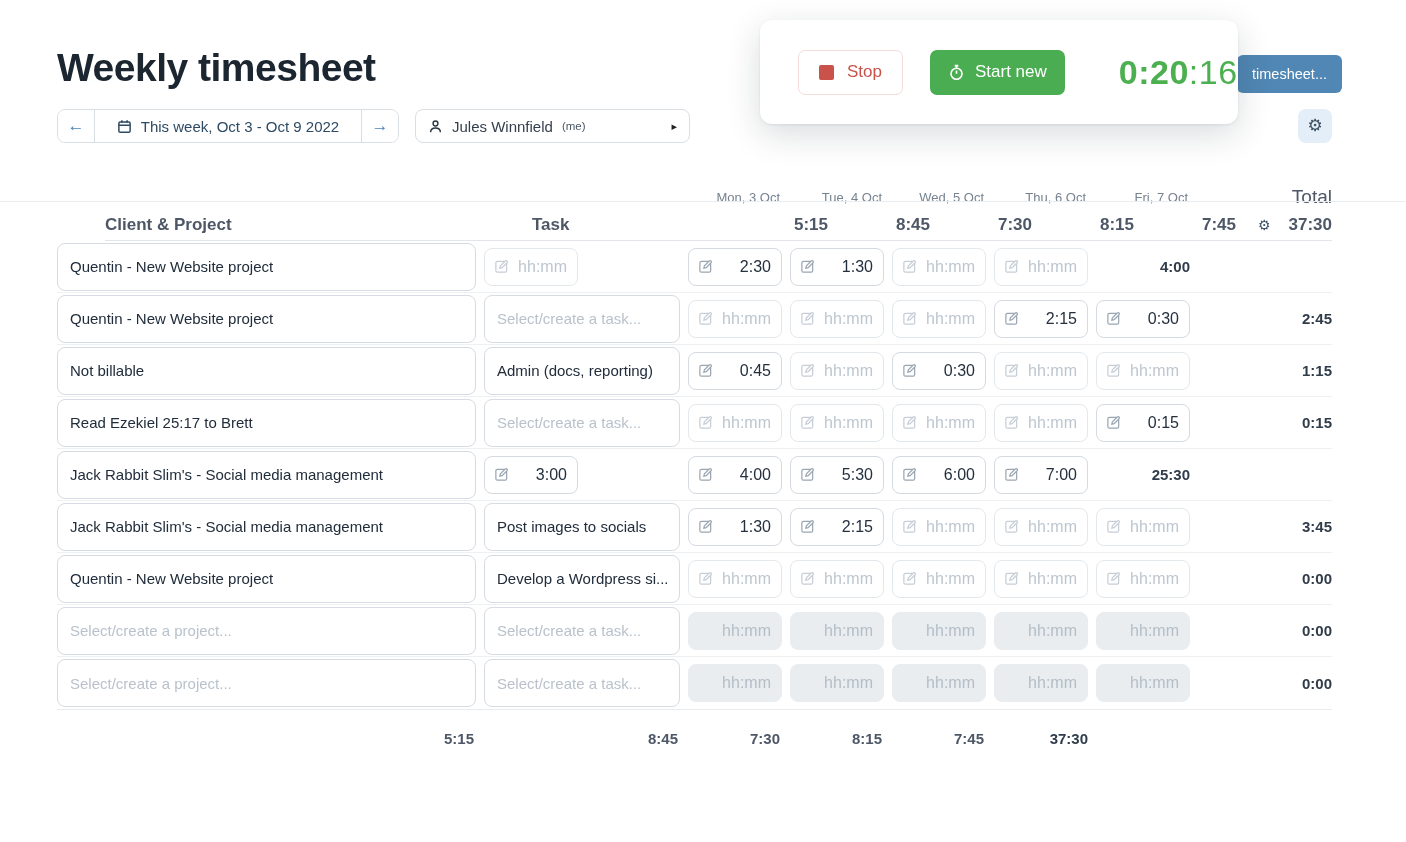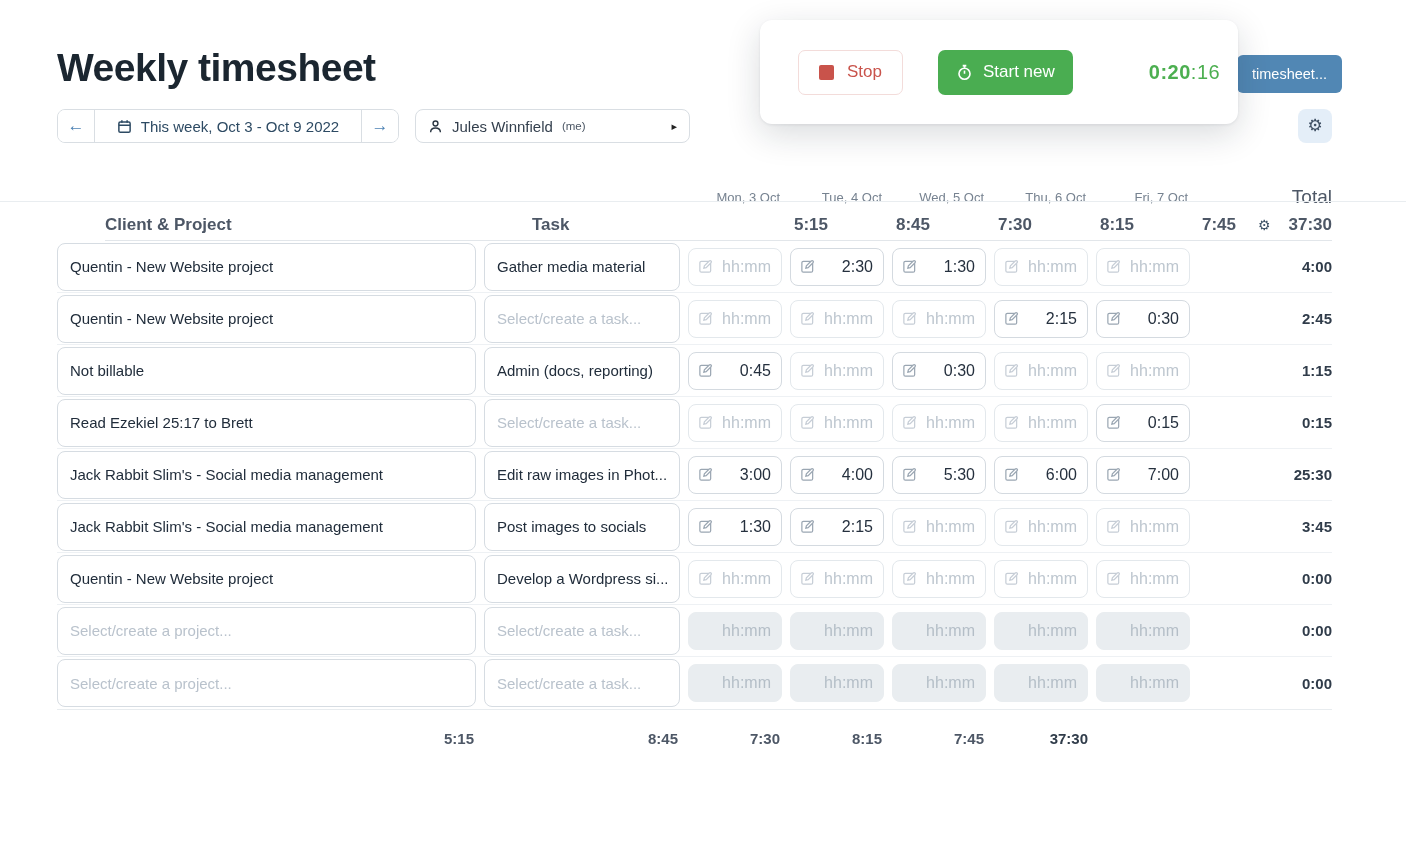--- a/index.html
+++ b/index.html
@@ -63,22 +63,22 @@
   .tfoot { border-top: 1px solid #e8ecef; padding-top: 17px; height: 52px; align-items: start; }
   .foot-links { grid-column: 1 / 3; display: flex; align-items: center; gap: 46px; padding-top: 2px; }
   .foot-link { display: flex; align-items: center; gap: 9px; color: #4285c8; font-size: 15px; background: none; border: none; cursor: pointer; font-family: inherit; }
   .foot-total { text-align: right; padding-right: 2px; font-size: 15px; font-weight: 600; color: #4d5766; padding-top: 3px; }
   .foot-week-total { text-align: right; font-size: 15px; font-weight: 600; color: #303c4a; padding-top: 3px; }
 
   
   .timer-panel { position: absolute; left: 760px; top: 20px; width: 478px; height: 104px; background: #fff; border-radius: 12px; box-shadow: 0 10px 34px rgba(20,30,45,0.16), 0 1px 3px rgba(20,30,45,0.08); z-index: 5; display: flex; align-items: center; padding-left: 38px; gap: 12px; }
   .stop-button { height: 45px; padding: 0 20px; background: #fff; border: 1px solid #f3dcda; border-radius: 7px; display: flex; align-items: center; gap: 13px; color: #c9534b; font-size: 17px; cursor: pointer; font-family: inherit; }
   .stop-square { width: 15px; height: 15px; background: #c9534b; border-radius: 2px; }
-  .start-button { margin-left: 23px; height: 45px; padding: 0 18px; background: #4aad51; border: none; border-radius: 7px; display: flex; align-items: center; gap: 10px; color: #fff; font-size: 17px; cursor: pointer; font-family: inherit; }
-  .timer-display { margin-left: 64px; font-size: 20px; color: #4caf50; letter-spacing: 0.5px; }
+  .start-button { margin-left: 15px; height: 45px; padding: 0 18px; background: #4aad51; border: none; border-radius: 7px; display: flex; align-items: center; gap: 10px; color: #fff; font-size: 17px; cursor: pointer; font-family: inherit; }
+  .timer-display { margin-left: 42px; font-size: 34px; color: #4caf50; letter-spacing: 0.5px; }
   .timer-hm { font-weight: 700; }
   .timer-sec { font-weight: 400; }
 
   .partial-blue-button { position: absolute; top: 55px; right: 64px; width: 105px; height: 38px; background: #5187b4; color: #fff; border: none; border-radius: 6px; font-size: 14.5px; font-family: inherit; cursor: pointer; z-index: 1; }
 </style>
 </head>
 <body>
 
 <div class="page">
   <h1 class="page-title">Weekly timesheet</h1>
@@ -141,21 +141,20 @@
     <div class="day-hours">7:45</div>
     <div class="total-head-cell">
       <span class="col-settings">⚙</span>
       <span class="week-total">37:30</span>
     </div>
   </div>
 
   <div id="rows-host">
   <div class="grid trow">
     <div><input class="pinput" type="text" placeholder="Select/create a project..." value="Quentin - New Website project" style=""></div>
-    <div><input class="pinput" type="text" placeholder="Select/create a task..." value="Gather media material" style=""></div>
     <div class="tcell empty">
       <span class="pencil">
         <svg width="15" height="15" viewBox="0 0 16 16" fill="none" stroke="currentColor" stroke-width="1.3">
               <path d="M11.2 2.5H3.6A1.6 1.6 0 0 0 2 4.1v8.3A1.6 1.6 0 0 0 3.6 14h8.3a1.6 1.6 0 0 0 1.6-1.6V4.9"></path>
               <path d="M13.9 2.1a1.35 1.35 0 0 0-1.9 0L6.8 7.3 6.2 9.8l2.5-.6 5.2-5.2a1.35 1.35 0 0 0 0-1.9z"></path>
             </svg>
       </span>
       <span class="tval">hh:mm</span>
     </div>
     <div class="tcell">
@@ -345,21 +344,20 @@
               <path d="M13.9 2.1a1.35 1.35 0 0 0-1.9 0L6.8 7.3 6.2 9.8l2.5-.6 5.2-5.2a1.35 1.35 0 0 0 0-1.9z"></path>
             </svg>
           </span>
           <span class="tval">0:15</span>
         </div>
     <div class="row-total">0:15</div>
   </div>
 
   <div class="grid trow">
     <div><input class="pinput" type="text" placeholder="Select/create a project..." value="Jack Rabbit Slim's - Social media management" style=""></div>
-    <div><input class="pinput" type="text" placeholder="Select/create a task..." value="Edit raw images in Phot..." style=""></div>
     <div class="tcell">
       <span class="pencil">
         <svg width="15" height="15" viewBox="0 0 16 16" fill="none" stroke="currentColor" stroke-width="1.3">
               <path d="M11.2 2.5H3.6A1.6 1.6 0 0 0 2 4.1v8.3A1.6 1.6 0 0 0 3.6 14h8.3a1.6 1.6 0 0 0 1.6-1.6V4.9"></path>
               <path d="M13.9 2.1a1.35 1.35 0 0 0-1.9 0L6.8 7.3 6.2 9.8l2.5-.6 5.2-5.2a1.35 1.35 0 0 0 0-1.9z"></path>
             </svg>
       </span>
       <span class="tval">3:00</span>
     </div>
     <div class="tcell">

